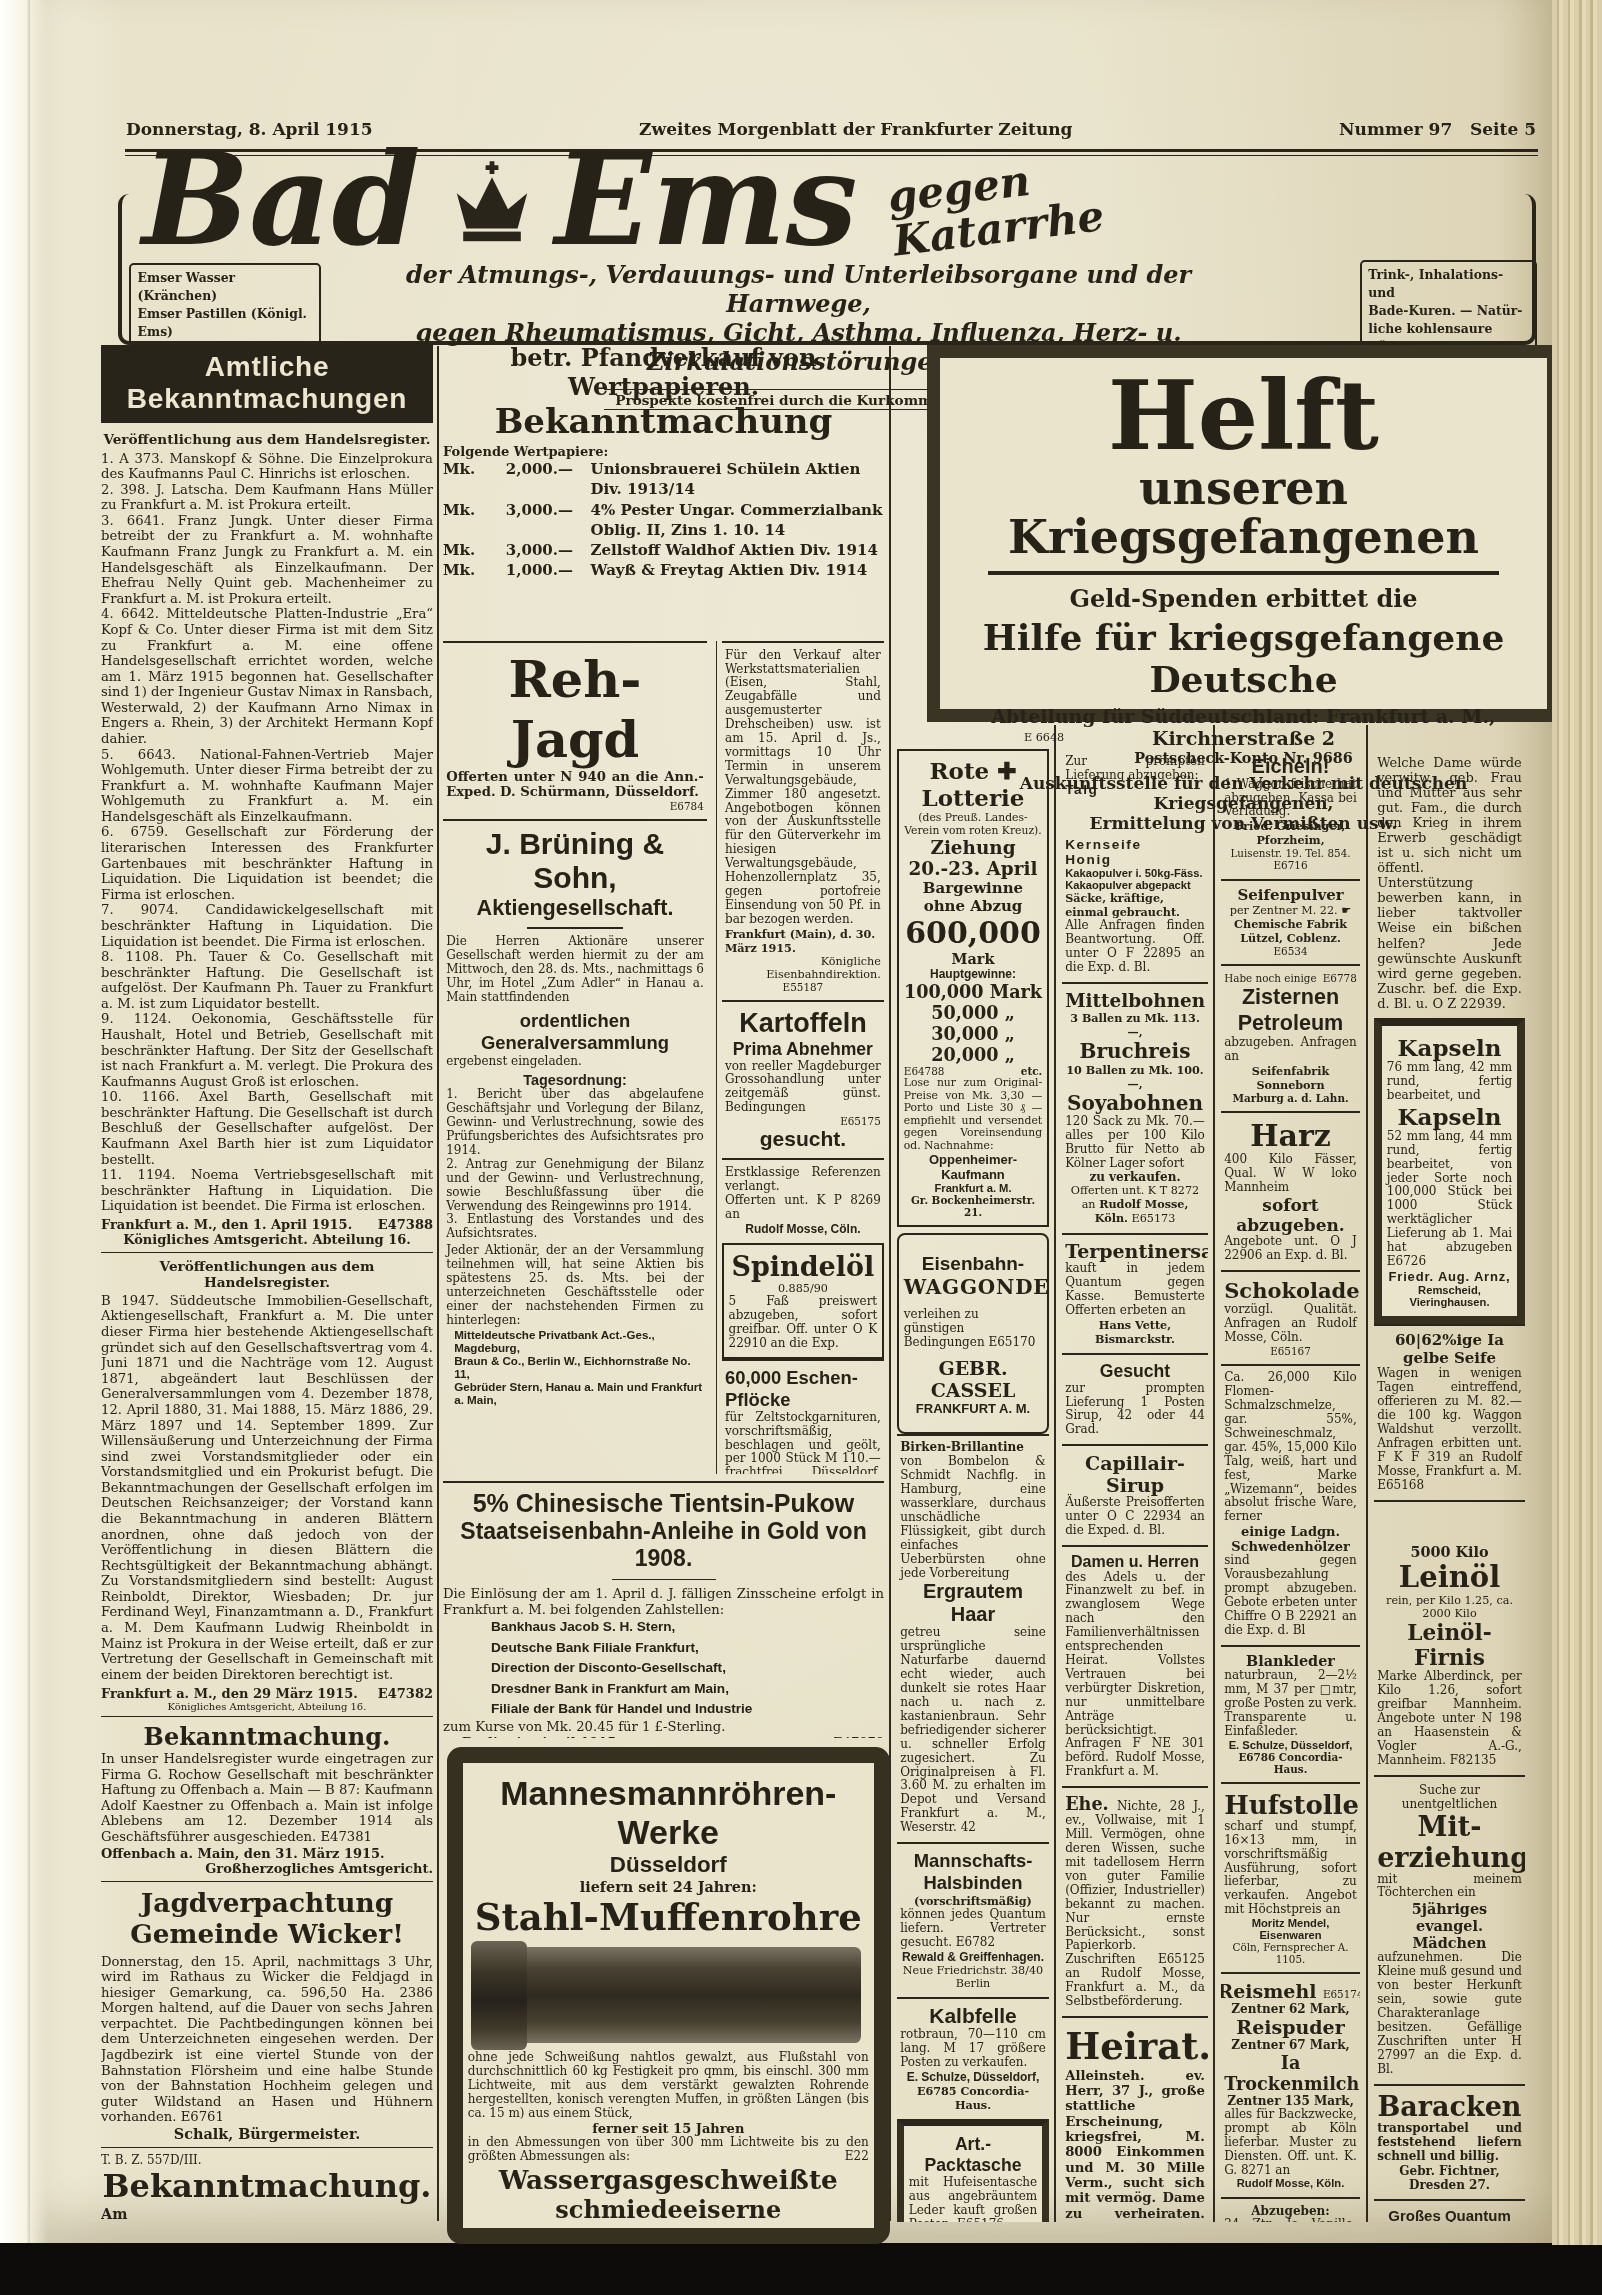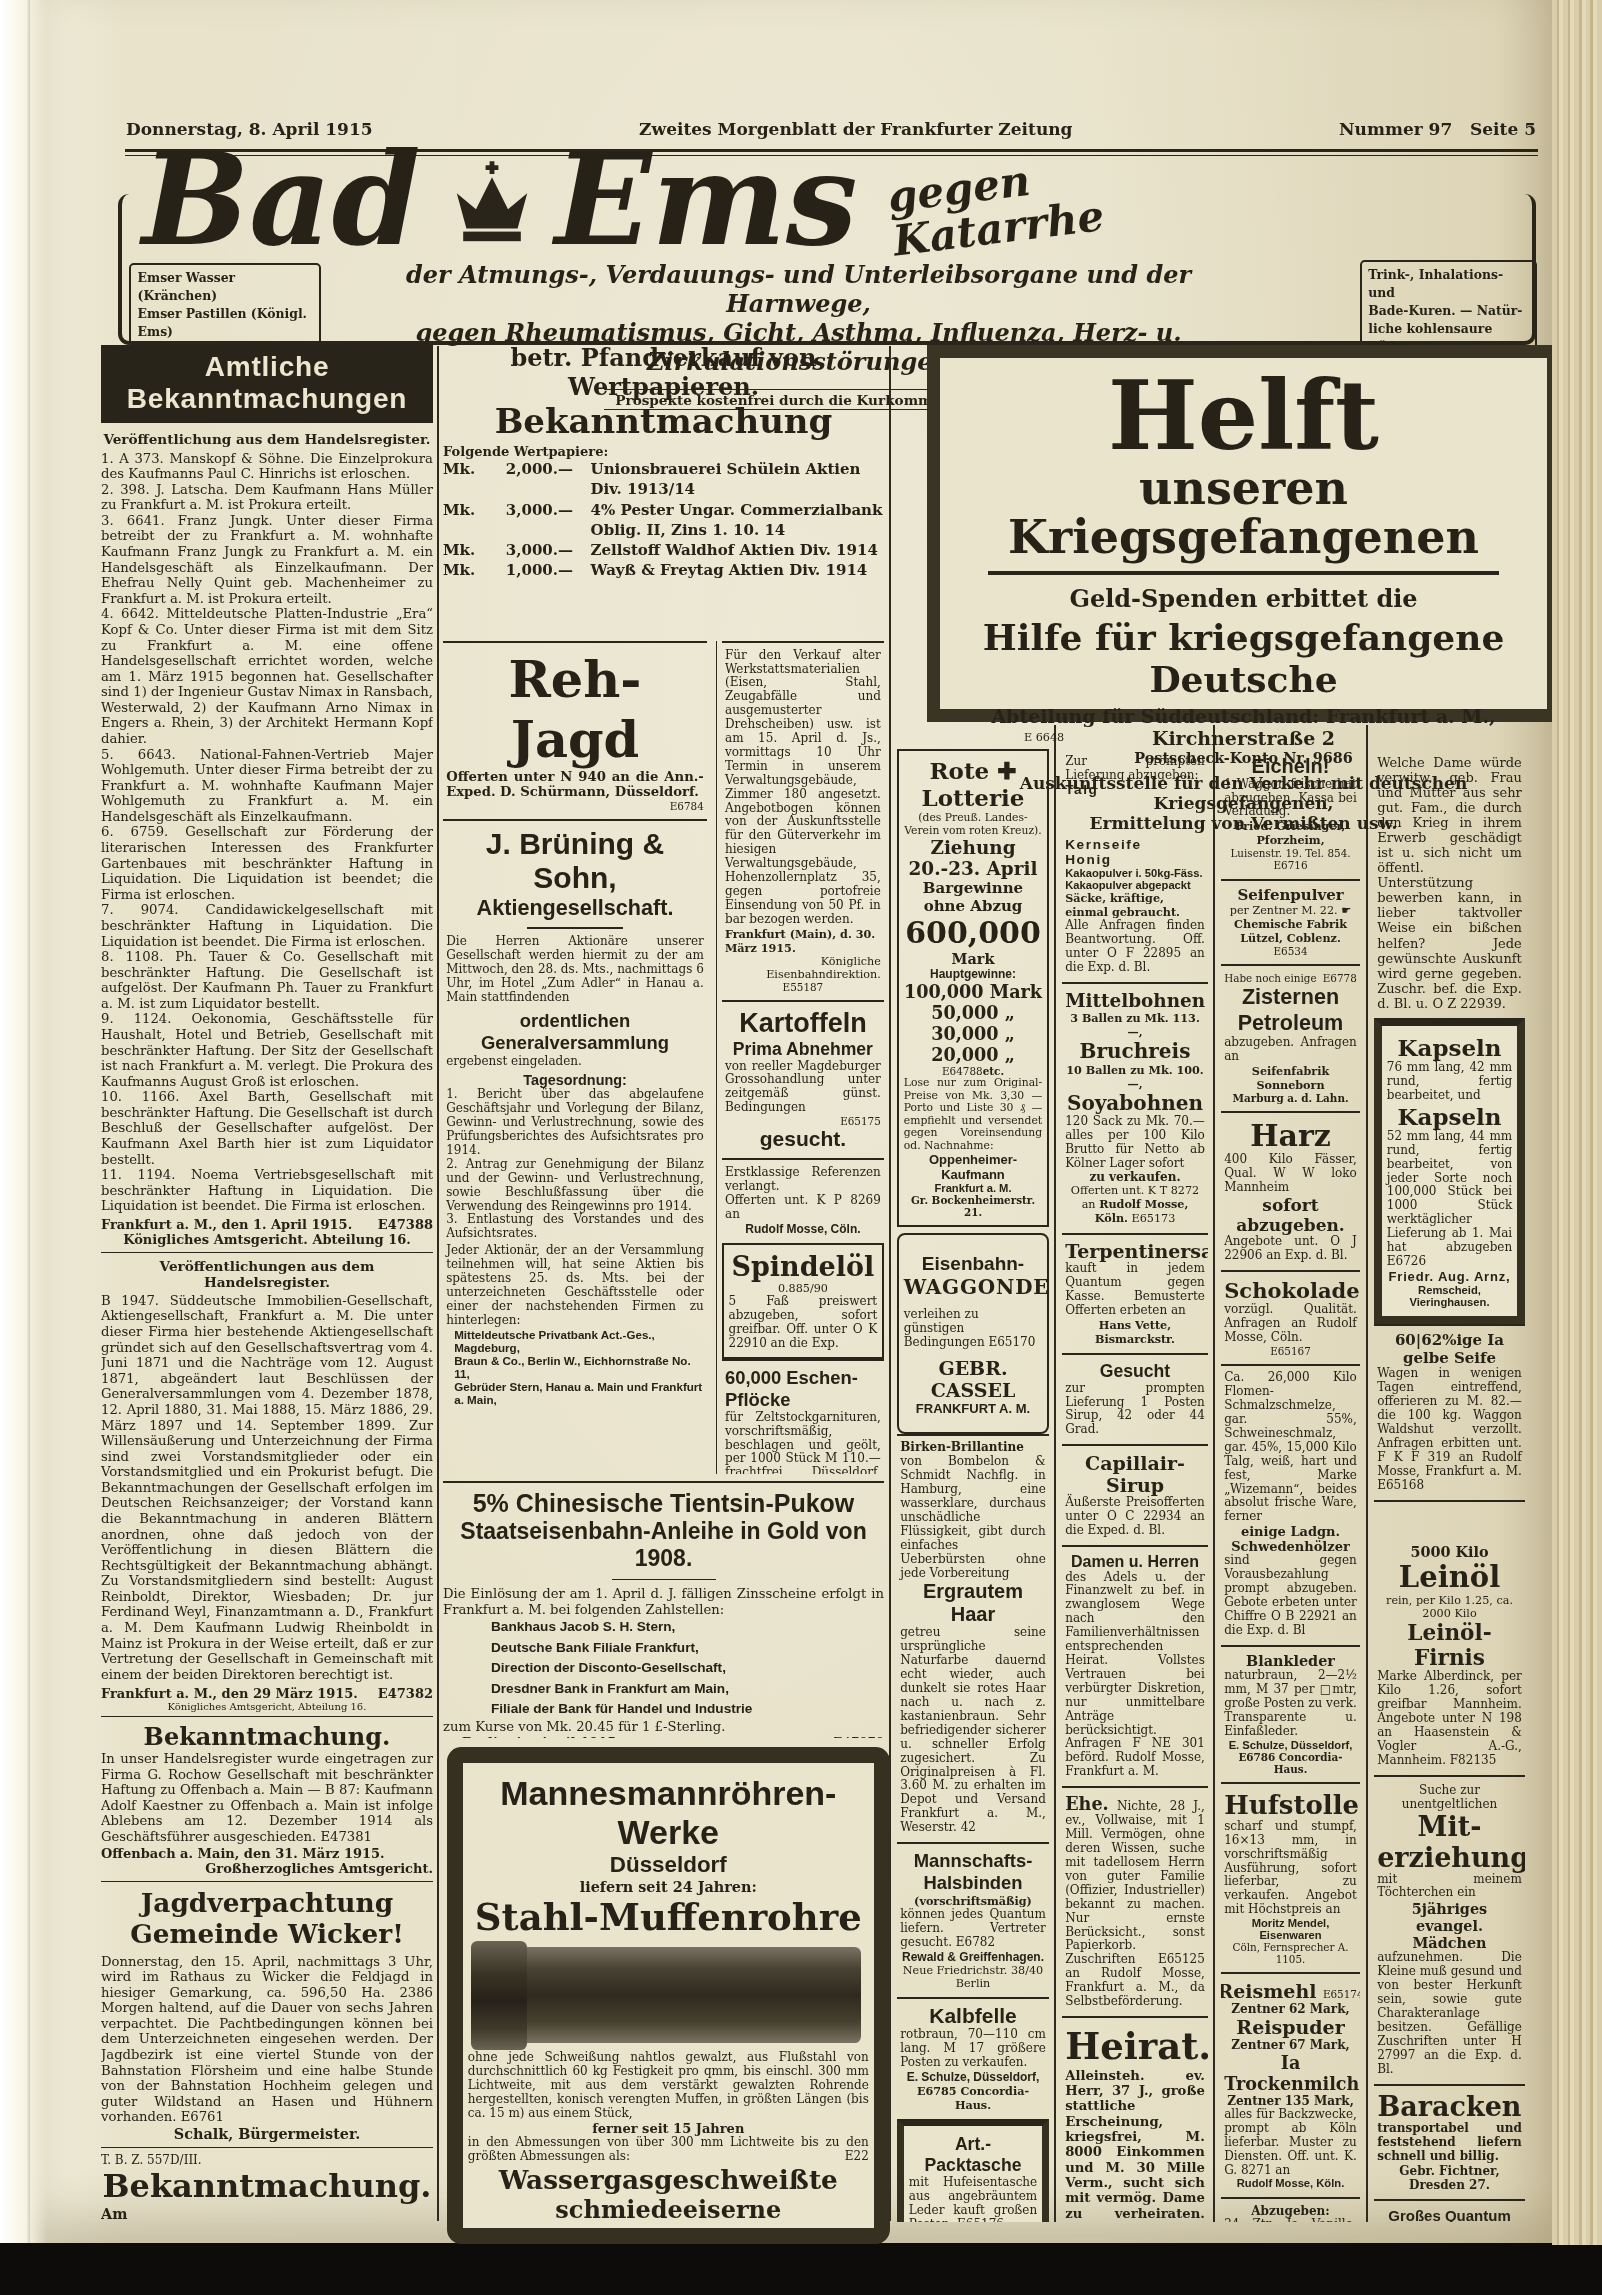--- a/index.html
+++ b/index.html
@@ -306,21 +306,21 @@
         <div class="fr ctr" style="font-size:15px;">Bargewinne ohne Abzug</div>
         <div class="ctr">
           <span style="font-size:30px;font-weight:bold;">600,000</span>
           <span class="fr" style="font-size:14.4px;">Mark</span>
         </div>
         <div class="ctr sans" style="font-size:12px;font-weight:bold;">Hauptgewinne:</div>
         <div class="ctr" style="font-size:17.6px;font-weight:bold;">100,000 Mark</div>
         <div class="ctr" style="font-size:17.6px;font-weight:bold;">50,000  „</div>
         <div class="ctr" style="font-size:17.6px;font-weight:bold;">30,000  „</div>
         <div class="ctr" style="font-size:17.6px;font-weight:bold;">20,000  „</div>
-        <div style="display:flex;justify-content:center;font-size:10.4px;">
+        <div style="display:flex;justify-content:space-between;font-size:10.4px;">
           <span>E64788</span>
           <span style="font-weight:bold;">etc.</span>
         </div>
         <div class="bd" style="font-size:10.8px;">Lose nur zum Original-Preise von Mk. 3,30 — Porto und Liste 30 ₰ — empfiehlt und versendet gegen Voreinsendung od. Nachnahme:</div>
         <div class="sg sans" style="font-size:13px;">Oppenheimer-Kaufmann</div>
         <div class="sg sans" style="font-size:11.2px;">Frankfurt a. M.</div>
         <div class="sg" style="font-size:10.4px;">Gr. Bockenheimerstr. 21.</div>
       </div>
       <div class="ad bx" style="margin-top:6.4px;border-radius:8px;">
         <div class="sans ctr" style="font-size:19px;font-weight:bold;margin-top:11.2px;">Eisenbahn-</div>

